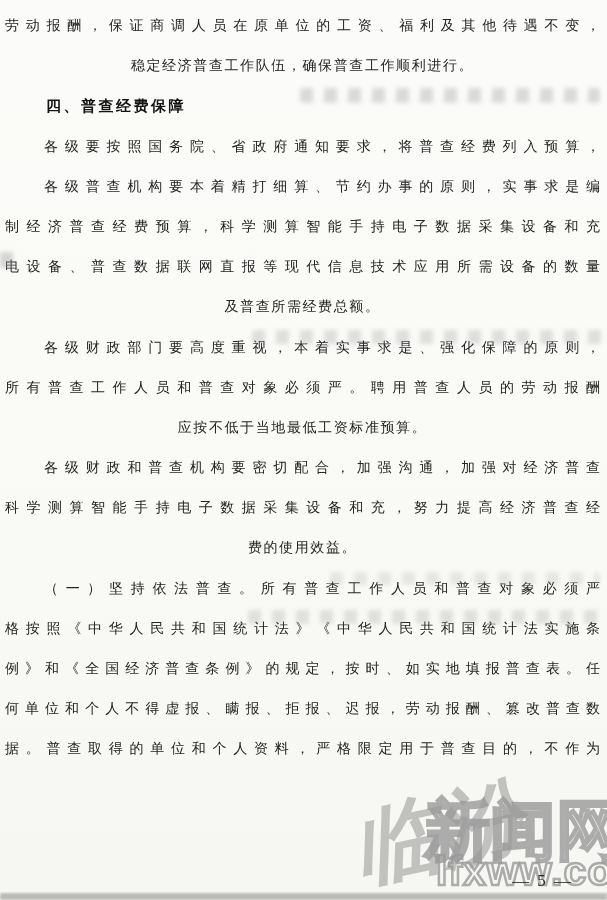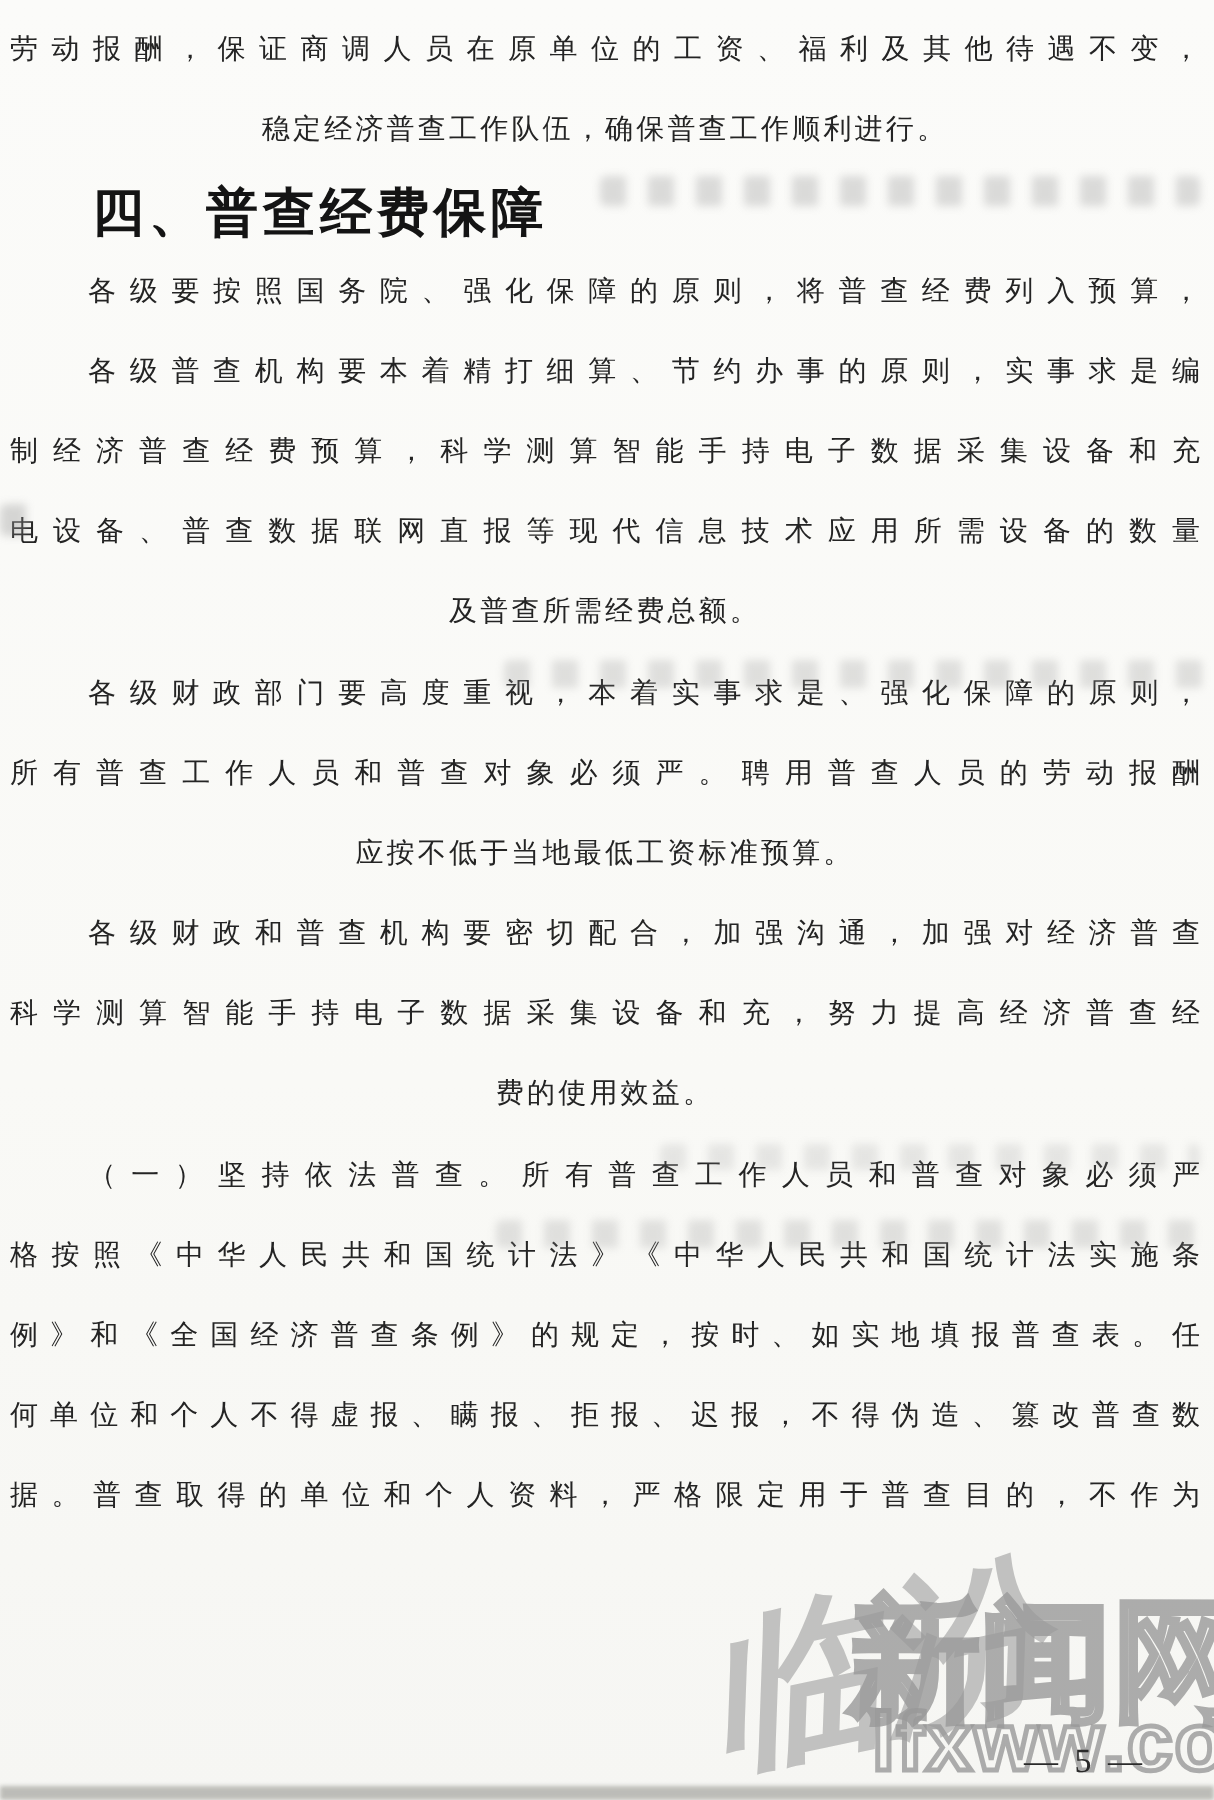--- a/index.html
+++ b/index.html
@@ -19,21 +19,21 @@
     font-size:14px; color:#242424;
     overflow:hidden;
     text-align:justify; text-align-last:justify; text-justify:inter-character;
   }
   .line.indent { text-indent:39px; }
   .line.last {
     text-align:center; text-align-last:auto; letter-spacing:1.6px;
   }
   .line.heading {
     font-family:"Liberation Sans","DejaVu Sans",sans-serif;
-    font-weight:700; font-size:26px; letter-spacing:2.5px; color:#141414;
+    font-weight:700; font-size:15px; letter-spacing:2.5px; color:#141414;
     text-indent:41px; text-align:left; text-align-last:auto;
   }
   
   .wm {
     position:absolute; pointer-events:none;
     font-family:"Liberation Sans","DejaVu Sans",sans-serif; font-weight:700;
     color:transparent;
     -webkit-text-stroke:2.5px rgba(152,152,152,0.8);
     white-space:nowrap; z-index:3;
   }
@@ -68,35 +68,35 @@
 </style>
 </head>
 <body>
 
 <div class="page">
 
   <div class="doc" id="doc-body">
       <div class="line">劳动报酬，保证商调人员在原单位的工资、福利及其他待遇不变，</div>
       <div class="line last">稳定经济普查工作队伍，确保普查工作顺利进行。</div>
       <div class="line heading">四、普查经费保障</div>
-      <div class="line indent">各级要按照国务院、强化保障的原则，将普查经费列入预算，</div>
+      <div class="line indent">各级要按照国务院、省政府通知要求，将普查经费列入预算，</div>
       <div class="line indent">各级普查机构要本着精打细算、节约办事的原则，实事求是编</div>
       <div class="line">制经济普查经费预算，科学测算智能手持电子数据采集设备和充</div>
       <div class="line">电设备、普查数据联网直报等现代信息技术应用所需设备的数量</div>
       <div class="line last">及普查所需经费总额。</div>
       <div class="line indent">各级财政部门要高度重视，本着实事求是、强化保障的原则，</div>
       <div class="line">所有普查工作人员和普查对象必须严。聘用普查人员的劳动报酬</div>
       <div class="line last">应按不低于当地最低工资标准预算。</div>
       <div class="line indent">各级财政和普查机构要密切配合，加强沟通，加强对经济普查</div>
       <div class="line">科学测算智能手持电子数据采集设备和充，努力提高经济普查经</div>
       <div class="line last">费的使用效益。</div>
       <div class="line indent">（一）坚持依法普查。所有普查工作人员和普查对象必须严</div>
       <div class="line">格按照《中华人民共和国统计法》《中华人民共和国统计法实施条</div>
       <div class="line">例》和《全国经济普查条例》的规定，按时、如实地填报普查表。任</div>
-      <div class="line">何单位和个人不得虚报、瞒报、拒报、迟报，不得伪造、篡改普查数</div>
+      <div class="line">何单位和个人不得虚报、瞒报、拒报、迟报，劳动报酬、篡改普查数</div>
       <div class="line">据。普查取得的单位和个人资料，严格限定用于普查目的，不作为</div>
     </div>
 
   <div class="artifact" id="art1"></div>
   <div class="artifact" id="art2"></div>
   <div class="artifact" id="art3"></div>
   <div class="artifact" id="art4"></div>
   <div class="artifact" id="art6"></div>
   <div class="artifact" id="art5"></div>
 

